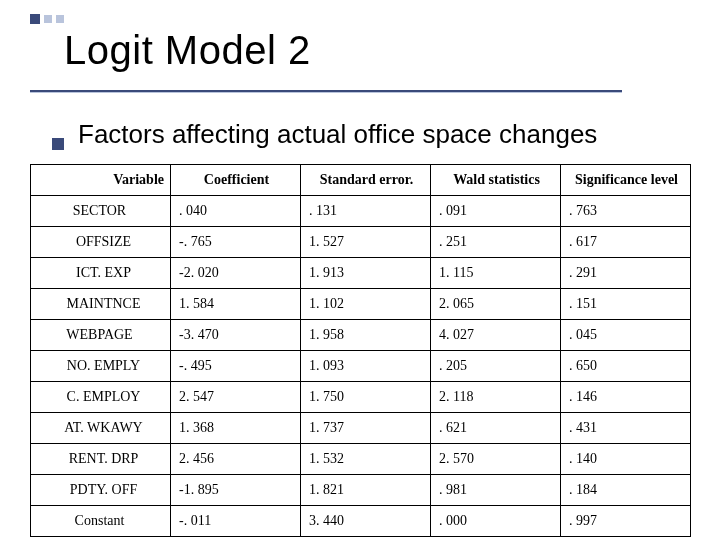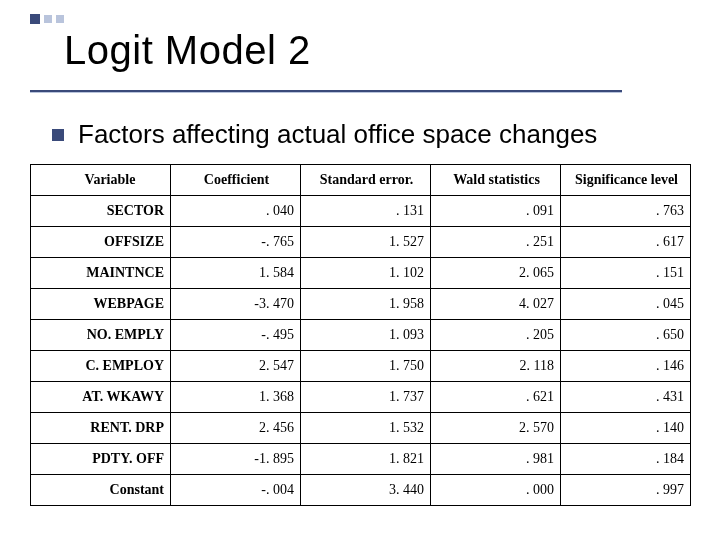--- a/index.html
+++ b/index.html
@@ -48,21 +48,21 @@
     left: 30px;
     right: 30px;
     top: 90px;
     height: 0;
     border-top: 2px solid #3a4a7a;
     border-bottom: 1px solid #b9c4dc;
   }
   .subtitle-row {
     margin: 46px 0 14px 22px;
     display: flex;
-    align-items: center;
+    align-items: flex-end;
     gap: 14px;
   }
   .bullet-sq {
     width: 12px;
     height: 12px;
     background: #3a4a7a;
     flex: 0 0 auto;
   }
   .subtitle {
     font-size: 26px;
@@ -79,33 +79,32 @@
     font-size: 14px;
     padding: 5px 6px 5px 8px;
     vertical-align: middle;
     height: 20px;
   }
   table.data th {
     font-weight: 700;
     text-align: center;
   }
   table.data th.var-col {
+    text-align: right;
+    padding-left: 25px;
+  }
+  table.data td.var {
     text-align: center;
-    padding-left: 25px;
-  }
-  table.data td.var {
-    text-align: right;
     padding-left: 12px;
-    font-weight: bold;
   }
   table.data td.var.flush {
     padding-left: 4px;
   }
   table.data td.num {
-    text-align: right;
+    text-align: left;
   }
   col.c-var { width: 140px; }
   col.c-num { width: 130px; }
 </style>
 </head>
 <body>
 <div class="slide">
 
   <div class="deco-top">
     <div class="sq"></div>
@@ -148,20 +147,27 @@
           <td class="num">. 763</td>
         </tr>
         <tr>
           <td class="var">OFFSIZE</td>
           <td class="num">-. 765</td>
           <td class="num">1. 527</td>
           <td class="num">. 251</td>
           <td class="num">. 617</td>
         </tr>
         <tr>
+          <td class="var">ICT. EXP</td>
+          <td class="num">-2. 020</td>
+          <td class="num">1. 913</td>
+          <td class="num">1. 115</td>
+          <td class="num">. 291</td>
+        </tr>
+        <tr>
           <td class="var">MAINTNCE</td>
           <td class="num">1. 584</td>
           <td class="num">1. 102</td>
           <td class="num">2. 065</td>
           <td class="num">. 151</td>
         </tr>
         <tr>
           <td class="var flush">WEBPAGE</td>
           <td class="num">-3. 470</td>
           <td class="num">1. 958</td>
@@ -198,21 +204,21 @@
         </tr>
         <tr>
           <td class="var">PDTY. OFF</td>
           <td class="num">-1. 895</td>
           <td class="num">1. 821</td>
           <td class="num">. 981</td>
           <td class="num">. 184</td>
         </tr>
         <tr>
           <td class="var flush">Constant</td>
-          <td class="num">-. 004</td>
+          <td class="num">-. 011</td>
           <td class="num">3. 440</td>
           <td class="num">. 000</td>
           <td class="num">. 997</td>
         </tr>
       </tbody>
   </table>
 
 </div>
 
 </body></html>

